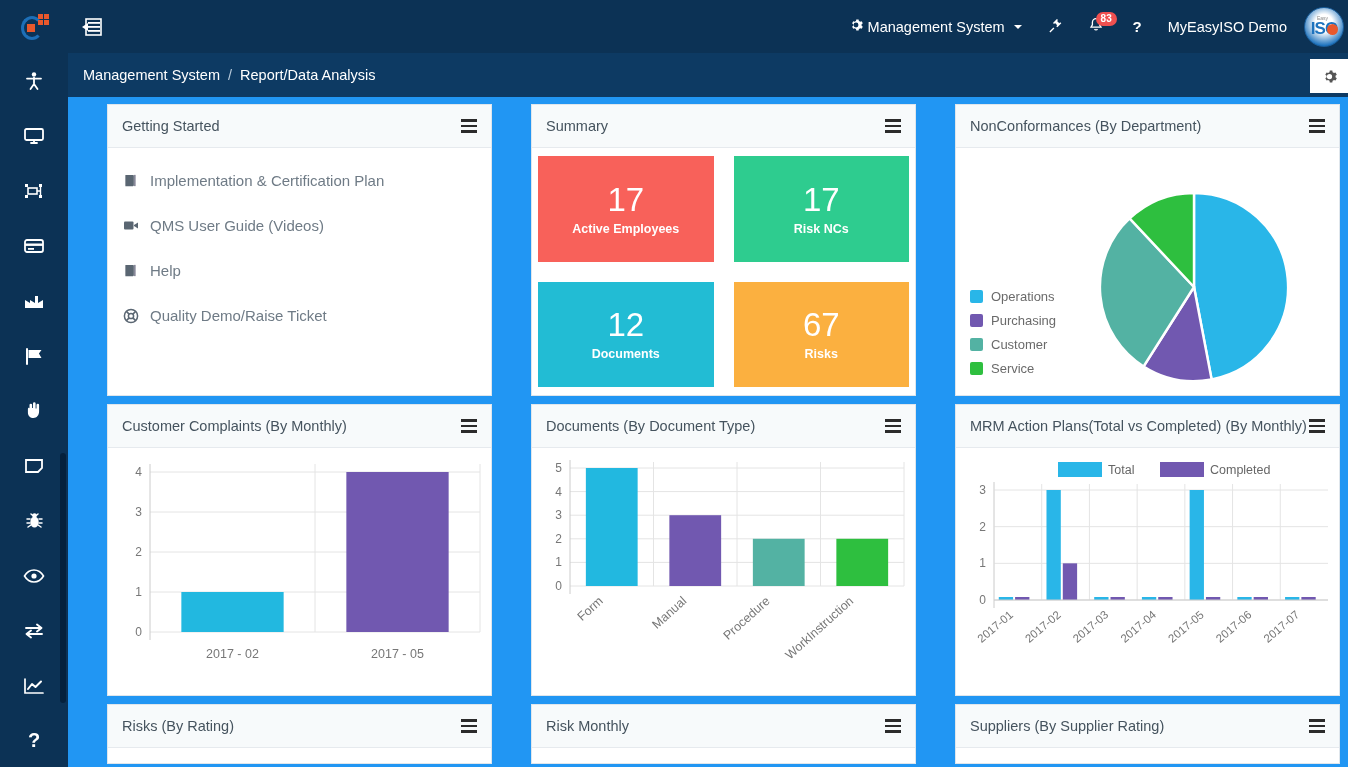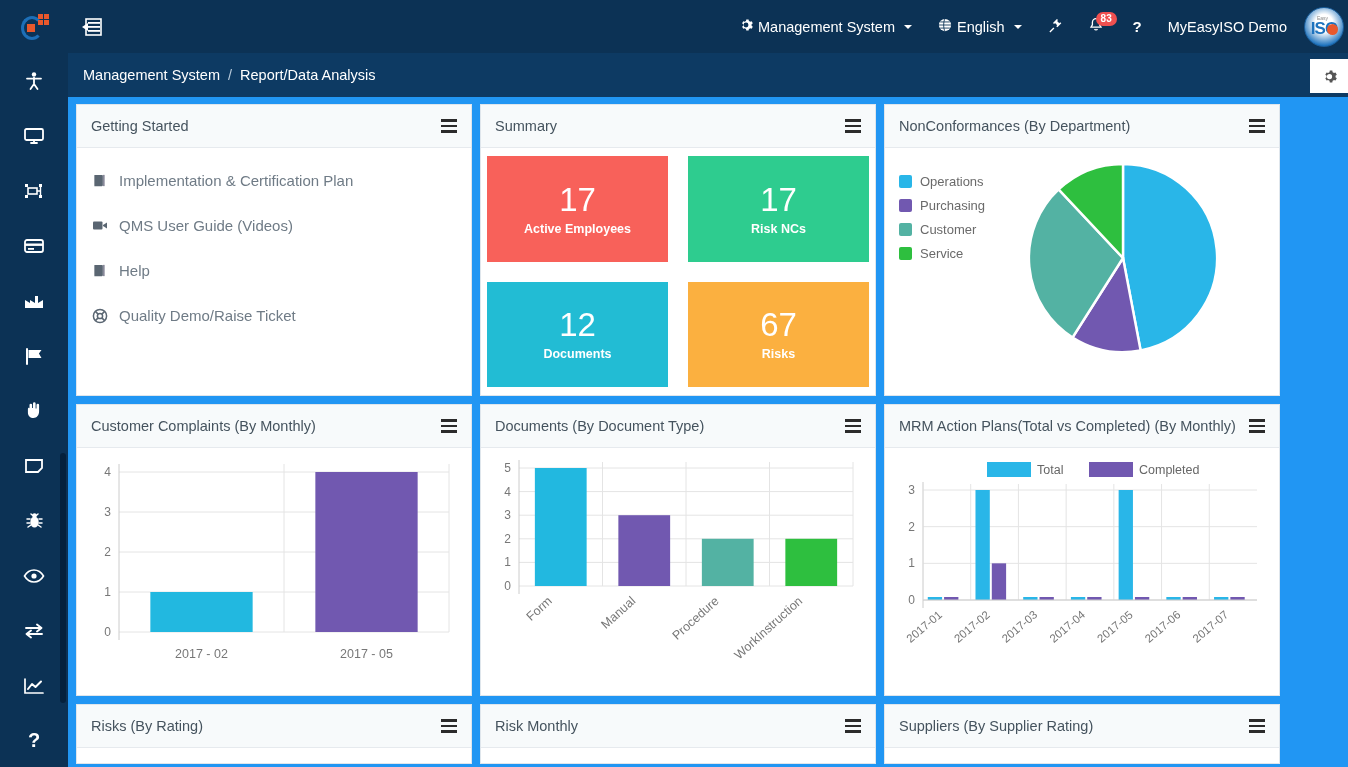--- a/index.html
+++ b/index.html
@@ -133,21 +133,21 @@
     padding: 7px 8px;
     overflow: hidden;
   }
   .row { display: flex; gap: 8px; margin-bottom: 8px; }
   .panel {
     background: #ffffff;
     border: 1px solid #dfe6ec;
     display: flex; flex-direction: column;
     overflow: hidden;
   }
-  .p-third { width: 396px; }
+  .p-third { width: 396px; margin-left: 31px; }
   .panel.h1 { height: 292px; }
   .panel.h2 { height: 292px; }
   .panel.h3 { height: 60px; }
   .panel-head {
     height: 43px; min-height: 43px;
     background: #f7fafb;
     border-bottom: 1px solid #e6eaee;
     display: flex; align-items: center; justify-content: space-between;
     padding: 0 14px;
   }
@@ -173,21 +173,21 @@
   }
   .tile {
     display: flex; flex-direction: column;
     align-items: center; justify-content: center;
     color: #fff; cursor: pointer;
   }
   .tile .num { font-size: 33px; font-weight: 300; line-height: 1.1; }
   .tile .lbl { font-size: 12.5px; font-weight: bold; margin-top: 4px; }
 
   
-  .pie-wrap { display: flex; height: 100%; align-items: flex-start; }
+  .pie-wrap { display: flex; height: 100%; align-items: flex-end; }
   .pie-legend { padding-top: 16px; width: 118px; }
   .leg-row {
     display: flex; align-items: center; gap: 8px;
     margin-bottom: 9px; font-size: 13px; color: #6a6a6a;
   }
   .leg-sw { width: 13px; height: 13px; border-radius: 2px; }
 
   .risk-stub { height: 18px; }
 </style>
 </head>
@@ -222,30 +222,20 @@
     <div class="nav-item">
       <span>
         <svg width="14" height="14" viewBox="0 0 16 16">
             <path fill="#fff" d="M8 5.2A2.8 2.8 0 108 10.8 2.8 2.8 0 008 5.2zm6.4 3.6l1.4 1.1-1.4 2.4-1.7-.6c-.4.3-.9.6-1.4.8l-.3 1.8H8.3l-.3-1.8c-.5-.2-1-.5-1.4-.8l-1.7.6L3.5 9.9l1.4-1.1a5 5 0 010-1.6L3.5 6.1l1.4-2.4 1.7.6c.4-.3.9-.6 1.4-.8l.3-1.8h2.7l.3 1.8c.5.2 1 .5 1.4.8l1.7-.6 1.4 2.4-1.4 1.1c.1.5.1 1.1 0 1.6z"></path>
           </svg>
       </span>
       <span>Management System</span>
       <i class="caret"></i>
     </div>
 
-    <div class="nav-item">
-      <span>
-        <svg width="14" height="14" viewBox="0 0 16 16">
-            <circle cx="8" cy="8" r="7" fill="#fff"></circle>
-            <path d="M8 1c-2 2-2 12 0 14M1 8h14M2.5 4.5h11M2.5 11.5h11" stroke="#0c3255" stroke-width="1" fill="none"></path>
-          </svg>
-      </span>
-      <span>English</span>
-      <i class="caret"></i>
-    </div>
 
     <div class="nav-item">
       <span>
         <svg width="15" height="15" viewBox="0 0 16 16">
             <path fill="#fff" d="M9.5 1l1.2 1.2-1 1 2.3 2.3 1-1L14.2 5.7 10 9.9 8.8 8.7l1-1L7.5 5.4l-1 1L5.3 5.2 9.5 1zM1.5 14.5l4.3-4.3 1 1-4.3 4.3-1-1z"></path>
           </svg>
       </span>
     </div>
 
     <div class="nav-item bell-wrap">

